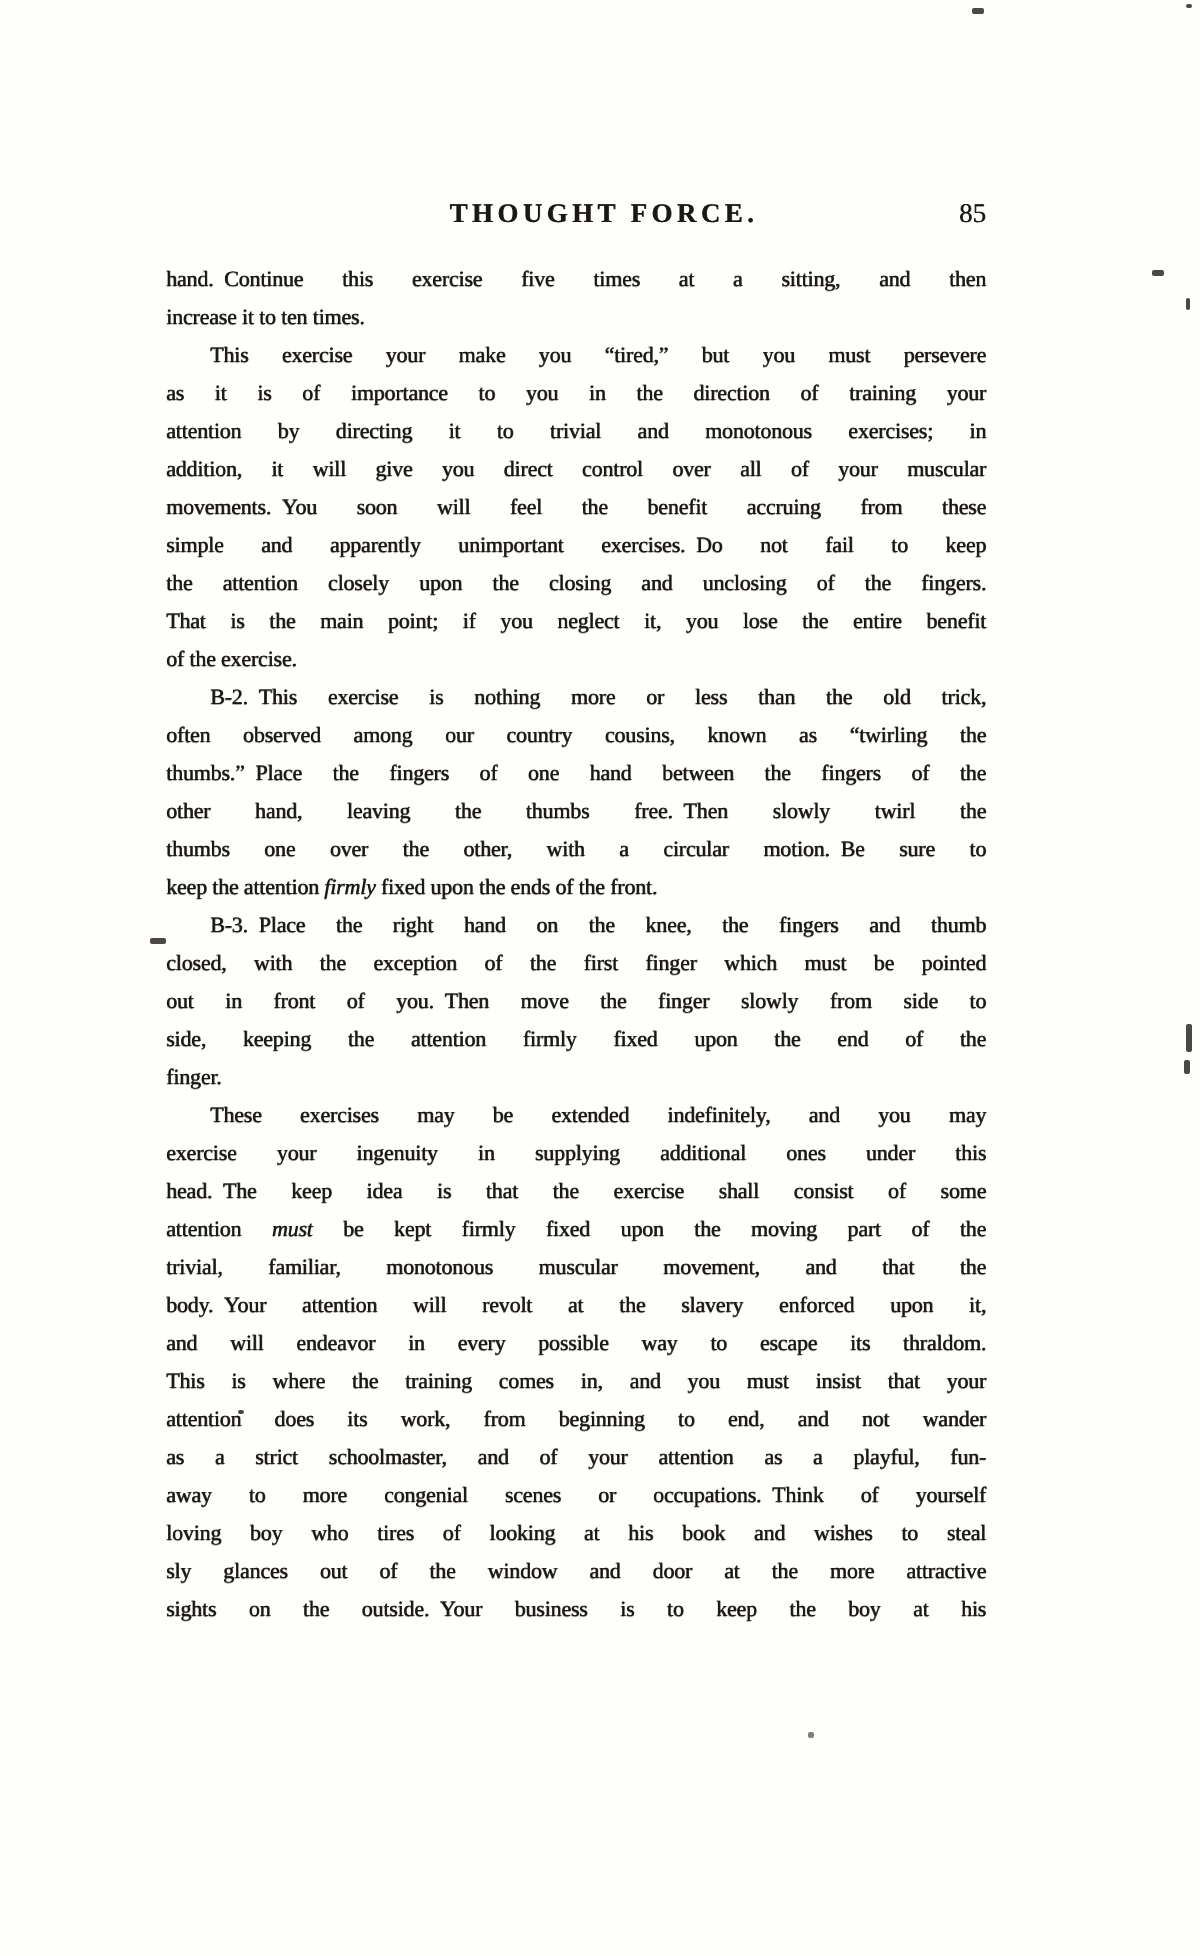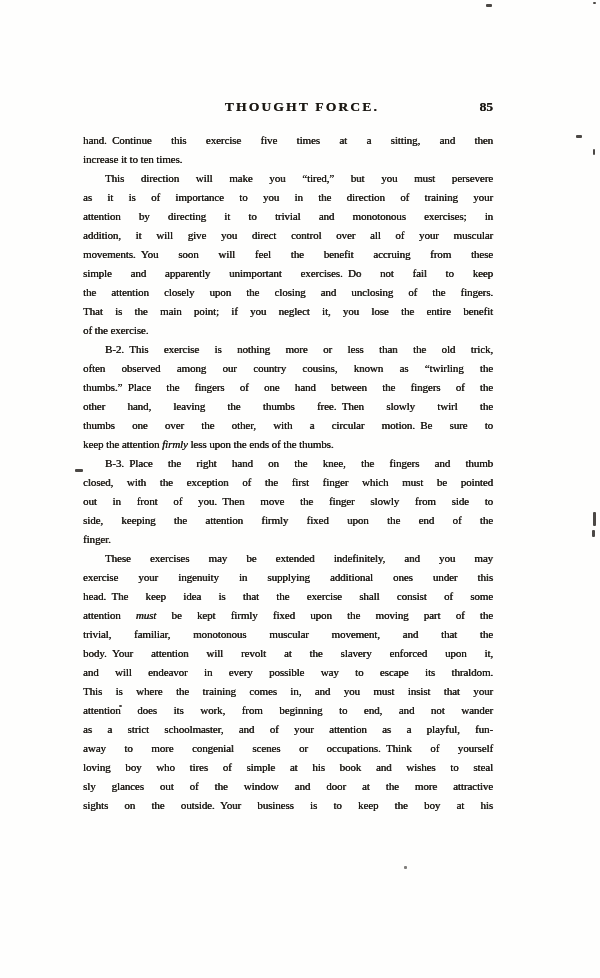--- a/index.html
+++ b/index.html
@@ -11,21 +11,21 @@
     font-family:"Liberation Serif", serif;
     overflow:hidden;
   }
   .header { position:absolute; left:83px; top:99px; width:410px; height:18px; }
   .running-title {
     position:absolute; left:50%; top:0; transform:translateX(-41%);
     font-size:13.5px; font-weight:bold; letter-spacing:2.2px; white-space:nowrap;
     text-shadow:0.3px 0 0 rgba(27,24,19,.8);
   }
   .page-number {
-    position:absolute; right:0; top:0; font-size:13.5px; font-weight:bold;
+    position:absolute; right:0; top:0; font-size:13.5px; font-weight:normal;
     text-shadow:0.3px 0 0 rgba(27,24,19,.8);
     text-align:right;
   }
   .text-block { position:absolute; left:83px; top:131px; width:410px; }
   .paragraph { margin:0; }
   .line {
     font-size:11px; line-height:19px; letter-spacing:-0.1px;
     text-shadow:0.35px 0 0 rgba(27,24,19,.85), 0 0.25px 0 rgba(27,24,19,.35);
     white-space:normal;
   }
@@ -52,58 +52,58 @@
     <div class="running-title">THOUGHT  FORCE.</div>
     <div class="page-number">85</div>
   </div>
 
   <div class="text-block">
       <div class="paragraph">
         <div class="line just"><span>hand. Continue this exercise five times at a sitting, and then</span></div>
         <div class="line"><span>increase it to ten times.</span></div>
       </div>
       <div class="paragraph">
-        <div class="line just indent"><span>This direction will make you “tired,” but you must persevere</span></div>
+        <div class="line just indent"><span>This exercise your make you “tired,” but you must persevere</span></div>
         <div class="line just"><span>as it is of importance to you in the direction of training your</span></div>
         <div class="line just"><span>attention by directing it to trivial and monotonous exercises; in</span></div>
         <div class="line just"><span>addition, it will give you direct control over all of your muscular</span></div>
         <div class="line just"><span>movements. You soon will feel the benefit accruing from these</span></div>
         <div class="line just"><span>simple and apparently unimportant exercises. Do not fail to keep</span></div>
         <div class="line just"><span>the attention closely upon the closing and unclosing of the fingers.</span></div>
         <div class="line just"><span>That is the main point; if you neglect it, you lose the entire benefit</span></div>
         <div class="line"><span>of the exercise.</span></div>
       </div>
       <div class="paragraph">
         <div class="line just indent"><span>B-2. This exercise is nothing more or less than the old trick,</span></div>
         <div class="line just"><span>often observed among our country cousins, known as “twirling the</span></div>
         <div class="line just"><span>thumbs.” Place the fingers of one hand between the fingers of the</span></div>
         <div class="line just"><span>other hand, leaving the thumbs free. Then slowly twirl the</span></div>
         <div class="line just"><span>thumbs one over the other, with a circular motion. Be sure to</span></div>
-        <div class="line"><span>keep the attention </span><i>firmly</i><span> less upon the ends of the thumbs.</span></div>
+        <div class="line"><span>keep the attention </span><i>firmly</i><span> fixed upon the ends of the front.</span></div>
       </div>
       <div class="paragraph">
         <div class="line just indent"><span>B-3. Place the right hand on the knee, the fingers and thumb</span></div>
         <div class="line just"><span>closed, with the exception of the first finger which must be pointed</span></div>
         <div class="line just"><span>out in front of you. Then move the finger slowly from side to</span></div>
         <div class="line just"><span>side, keeping the attention firmly fixed upon the end of the</span></div>
         <div class="line"><span>finger.</span></div>
       </div>
       <div class="paragraph">
         <div class="line just indent"><span>These exercises may be extended indefinitely, and you may</span></div>
         <div class="line just"><span>exercise your ingenuity in supplying additional ones under this</span></div>
         <div class="line just"><span>head. The keep idea is that the exercise shall consist of some</span></div>
         <div class="line just"><span>attention </span><i>must</i><span> be kept firmly fixed upon the moving part of the</span></div>
         <div class="line just"><span>trivial, familiar, monotonous muscular movement, and that the</span></div>
         <div class="line just"><span>body. Your attention will revolt at the slavery enforced upon it,</span></div>
         <div class="line just"><span>and will endeavor in every possible way to escape its thraldom.</span></div>
         <div class="line just"><span>This is where the training comes in, and you must insist that your</span></div>
         <div class="line just"><span>attention does its work, from beginning to end, and not wander</span></div>
         <div class="line just"><span>as a strict schoolmaster, and of your attention as a playful, fun-</span></div>
         <div class="line just"><span>away to more congenial scenes or occupations. Think of yourself</span></div>
-        <div class="line just"><span>loving boy who tires of simple at his book and wishes to steal</span></div>
+        <div class="line just"><span>loving boy who tires of looking at his book and wishes to steal</span></div>
         <div class="line just"><span>sly glances out of the window and door at the more attractive</span></div>
         <div class="line just"><span>sights on the outside. Your business is to keep the boy at his</span></div>
       </div>
     </div>
 
   <div class="spk spk-top-dash"></div>
   <div class="spk spk-top-dot"></div>
   <div class="spk spk-right-dash"></div>
   <div class="spk spk-right-tick"></div>
   <div class="spk spk-right-bar1"></div>

